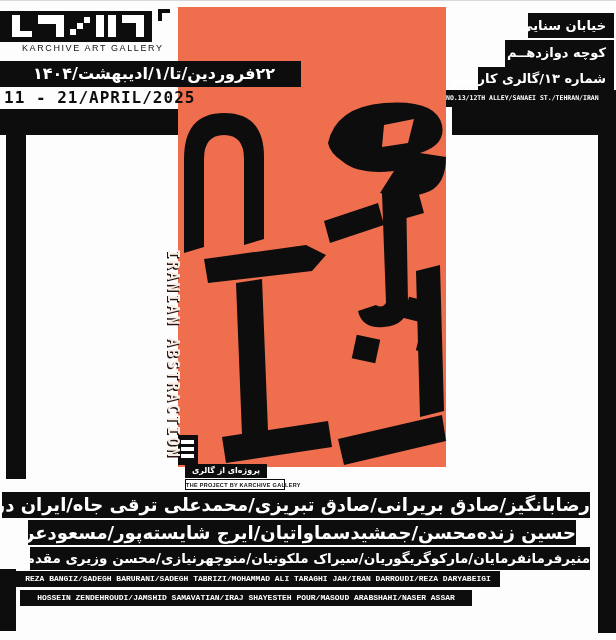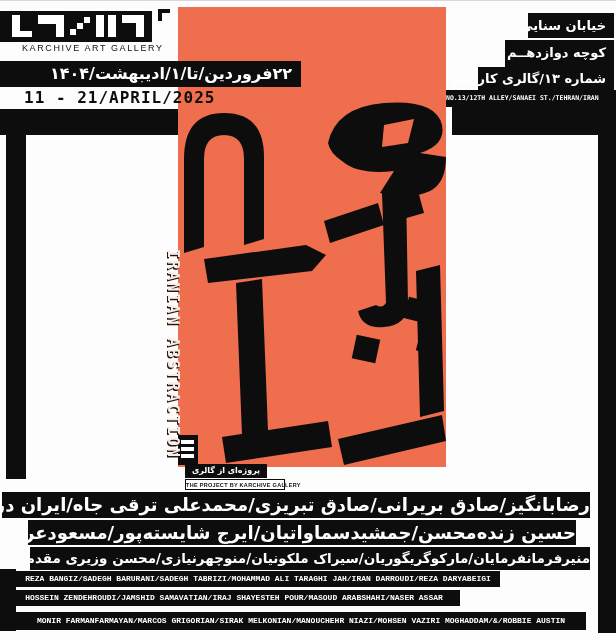--- a/index.html
+++ b/index.html
@@ -5,23 +5,23 @@
   html,body{margin:0;padding:0;background:#ffffff;}
   .page{position:relative;width:616px;height:640px;background:#fdfdfd;overflow:hidden;
         font-family:"Liberation Sans",sans-serif;border-top:1px solid #d8d8d8;}
   .abs{position:absolute;}
   .blackbar{background:#0d0d0d;color:#ffffff;}
   
   .logo-box{left:0;top:10px;width:152px;height:31px;background:#0d0d0d;}
   .gallery-name{left:22px;top:42px;width:130px;height:15px;color:#111;
       font-size:9px;font-weight:normal;letter-spacing:1.6px;white-space:nowrap;}
   .date-fa{left:0;top:60px;width:301px;height:26px;direction:rtl;text-align:right;
-      padding-right:9px;box-sizing:border-box;font-size:16px;font-weight:bold;
+      padding-right:26px;box-sizing:border-box;font-size:16px;font-weight:bold;
       font-family:"DejaVu Sans",sans-serif;line-height:26px;white-space:nowrap;}
-  .date-en{left:24px;top:87px;width:260px;height:20px;color:#0d0d0d;
+  .date-en{left:4px;top:87px;width:260px;height:20px;color:#0d0d0d;
       font-family:"DejaVu Sans Mono",monospace;font-weight:bold;font-size:16px;
       letter-spacing:1px;line-height:20px;white-space:nowrap;}
   .band-left{left:0;top:108px;width:178px;height:26px;background:#0d0d0d;}
   .col-left{left:6px;top:134px;width:20px;height:344px;background:#0d0d0d;}
   
   .addr{direction:rtl;text-align:center;font-family:"DejaVu Sans",sans-serif;
       font-weight:bold;font-size:13px;box-sizing:border-box;padding:0 8px;white-space:nowrap;}
   .addr1{left:528px;top:12px;width:86px;height:25px;line-height:25px;}
   .addr2{left:505px;top:39px;width:109px;height:36px;line-height:25px;}
   .addr3{left:478px;top:66px;width:136px;height:23px;line-height:23px;}
@@ -43,21 +43,21 @@
       font-size:5.5px;letter-spacing:0.3px;box-sizing:border-box;white-space:nowrap;}
   
   .fa-row{direction:rtl;text-align:center;font-family:"DejaVu Sans",sans-serif;
       font-weight:bold;font-size:18px;white-space:nowrap;overflow:hidden;}
   .en-row{text-align:center;font-family:Liberation Mono, monospace;font-weight:bold;
       font-size:8px;white-space:nowrap;overflow:hidden;}
   .p1{left:2px;top:491px;width:588px;height:26px;line-height:26px;}
   .p2{left:28px;top:519px;width:548px;height:25px;line-height:25px;}
   .p3{left:30px;top:546px;width:560px;height:23px;line-height:23px;font-size:13.5px;}
   .e1{left:16px;top:570px;width:484px;height:16px;line-height:16px;}
-  .e2{left:8px;top:589px;width:452px;height:16px;line-height:16px;}
+  .e2{left:20px;top:589px;width:452px;height:16px;line-height:16px;}
   .e3{left:16px;top:611px;width:570px;height:18px;line-height:18px;}
   .col-left-bottom{left:0;top:568px;width:16px;height:62px;background:#0d0d0d;}
 </style>
 </head>
 <body>
 
 <div class="page">
 
   <div class="abs poster"></div>
 
@@ -130,15 +130,14 @@
   <div class="abs blackbar addr addr2">کوچه دوازدهــم</div>
   <div class="abs blackbar addr addr3">شماره ۱۳/گالری کارشیو</div>
   <div class="abs blackbar addr-en">NO.13/12TH ALLEY/SANAEI ST./TEHRAN/IRAN</div>
 
   <div class="abs blackbar fa-row p1">رضابانگیز/صادق بریرانی/صادق تبریزی/محمدعلی ترقی جاه/ایران درودی/رضادریابیگی</div>
   <div class="abs blackbar fa-row p2">حسین زنده‌محسن/جمشیدسماواتیان/ایرج شایسته‌پور/مسعودعربشاهی/ناصرعصار</div>
   <div class="abs blackbar fa-row p3">منیرفرمانفرمایان/مارکوگریگوریان/سیراک ملکونیان/منوچهرنیازی/محسن وزیری مقدم/و/رابی آستین</div>
 
   <div class="abs blackbar en-row e1">REZA BANGIZ/SADEGH BARURANI/SADEGH TABRIZI/MOHAMMAD ALI TARAGHI JAH/IRAN DARROUDI/REZA DARYABEIGI</div>
   <div class="abs blackbar en-row e2">HOSSEIN ZENDEHROUDI/JAMSHID SAMAVATIAN/IRAJ SHAYESTEH POUR/MASOUD ARABSHAHI/NASER ASSAR</div>
-  <div class="abs blackbar en-row e3">MONIR FARMANFARMAYAN/MARCOS GRIGORIAN/SIRAK MELKONIAN/MANOUCHEHR NIAZI/MOHSEN VAZIRI MOGHADDAM/&amp;/ROBBIE AUSTIN</div>
 
 </div>
 
 </body></html>

